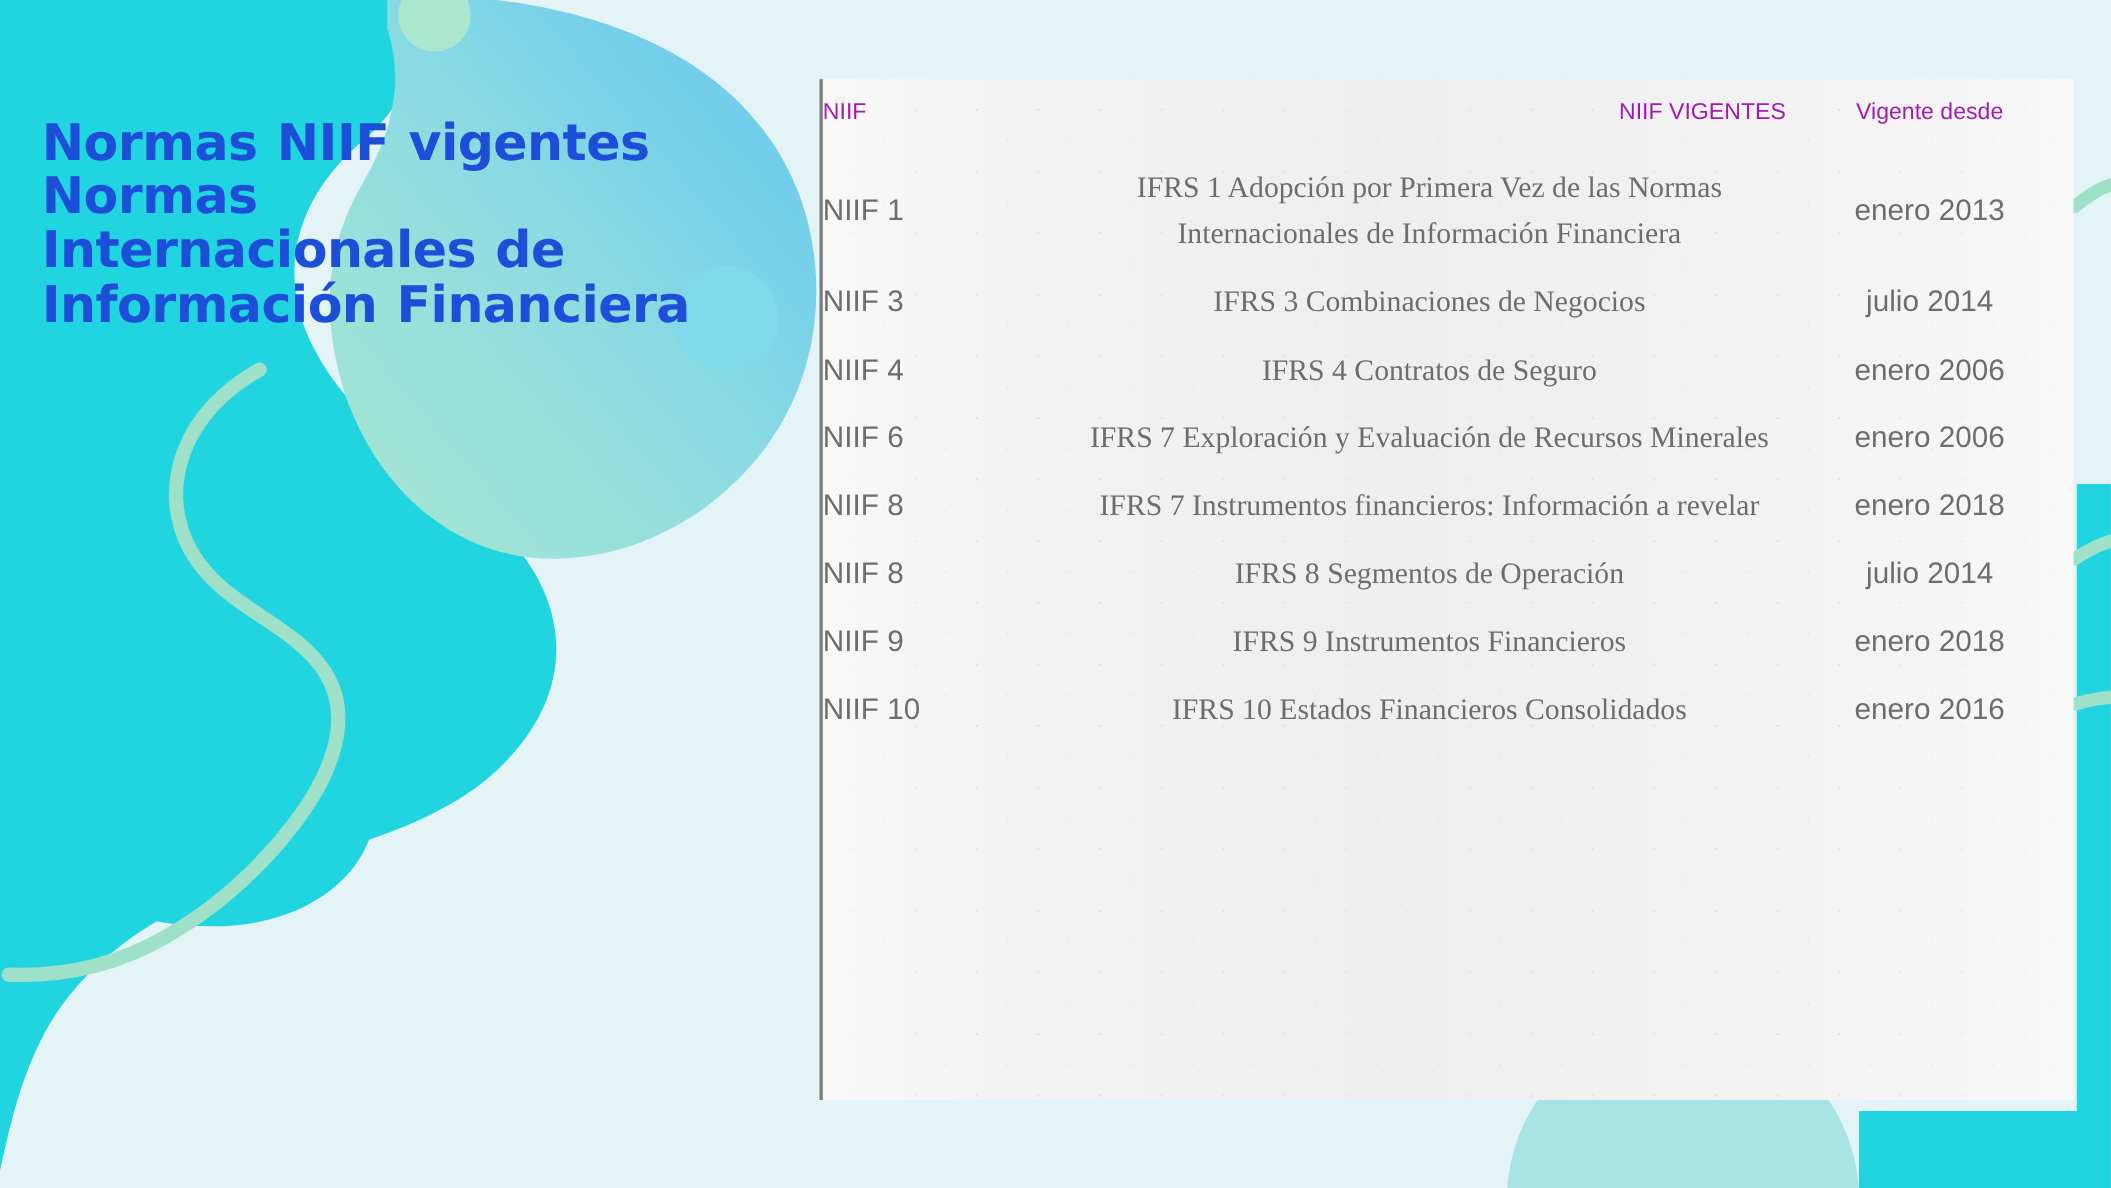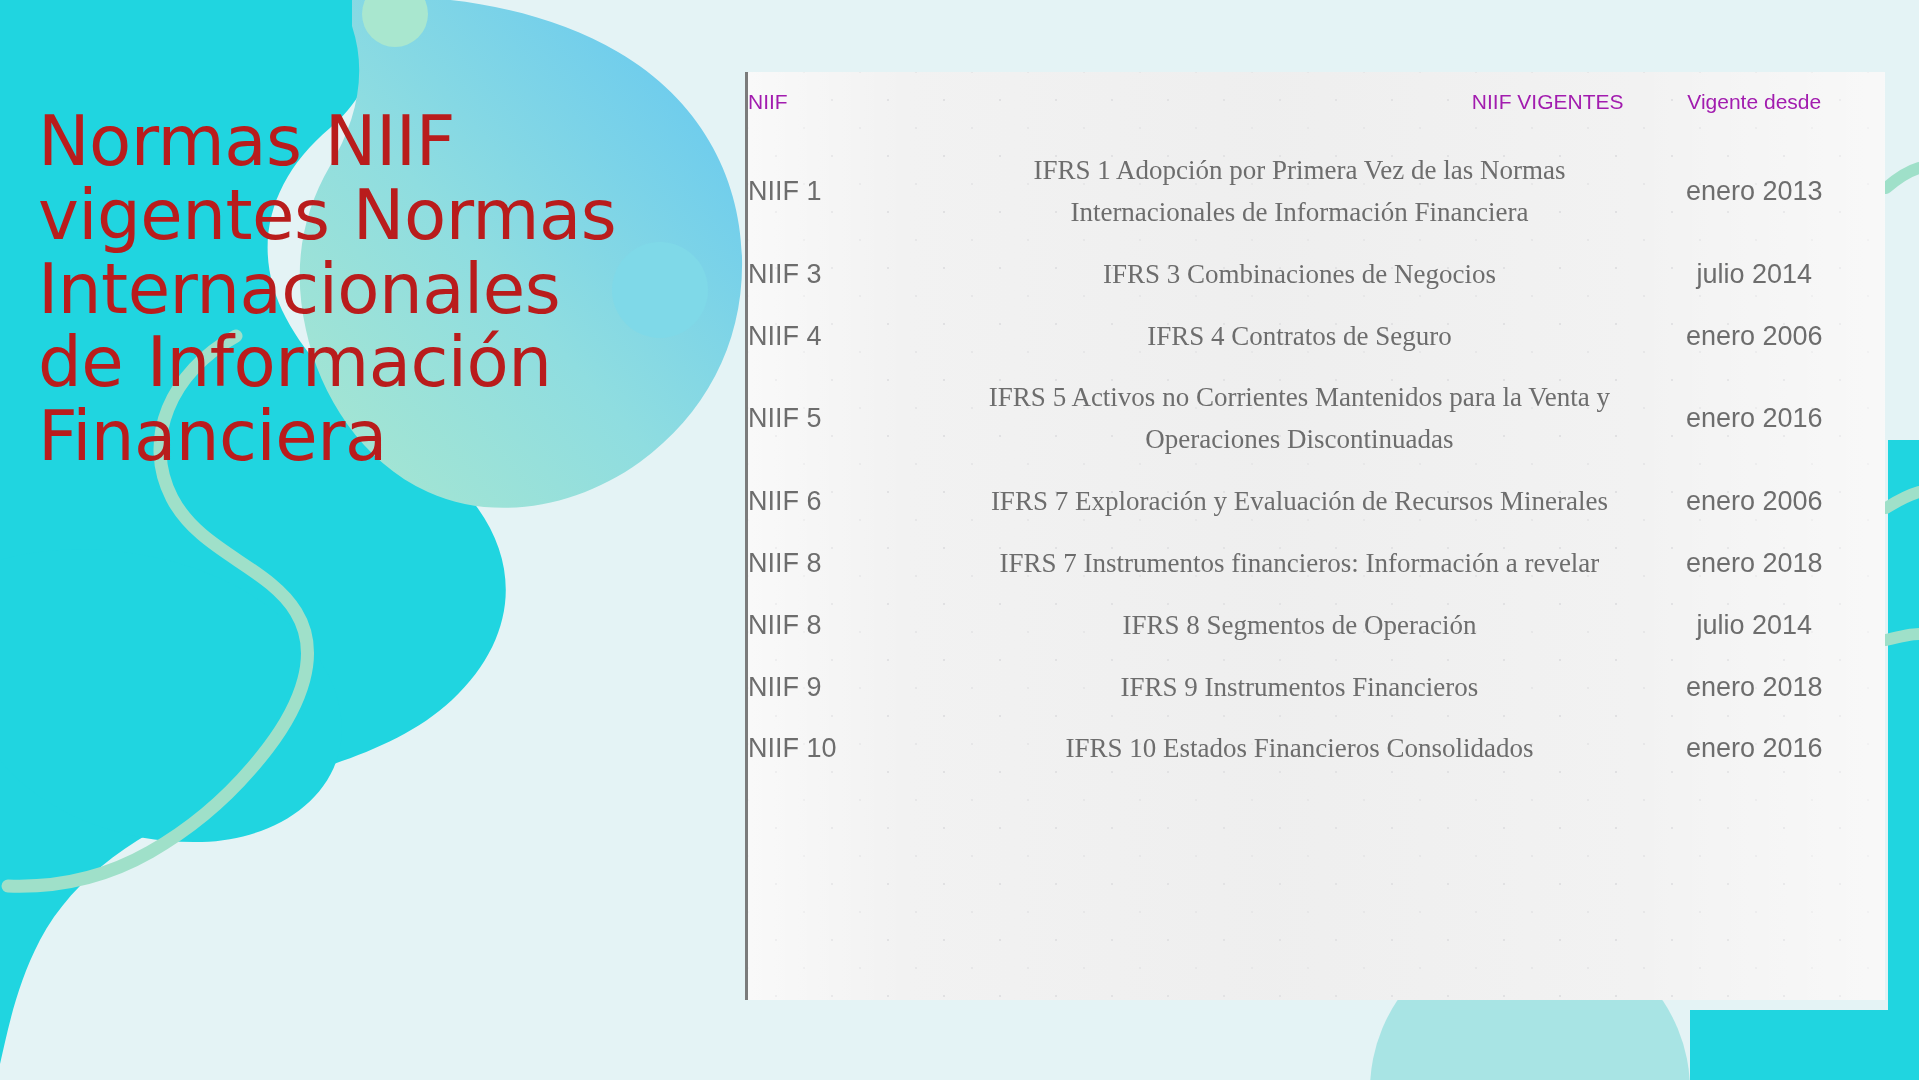--- a/index.html
+++ b/index.html
@@ -13,25 +13,25 @@
   
   #decor{position:absolute;inset:0;width:1919px;height:1080px;pointer-events:none;}
 
   
   #title-block{
     position:absolute;left:38px;top:105px;width:590px;
     z-index:5;
   }
   #title-text{
     font-family:"DejaVu Sans", sans-serif;
-    font-weight:normal;
-    font-size:69px;
+    font-weight:bold;
+    font-size:46px;
     line-height:1.07;
     letter-spacing:-0.5px;
-    color:#b91c1c;
+    color:#1d4ed8;
     margin:0;
     word-spacing:2px;
   }
 
   
   #table-panel{
     position:absolute;
     left:745px;top:72px;
     width:1140px;height:928px;
     background:#f2f2f2;
@@ -185,25 +185,20 @@
           <td class="code green">NIIF 3</td>
           <td class="desc">IFRS 3 Combinaciones de Negocios</td>
           <td class="date">julio 2014</td>
         </tr>
         <tr>
           <td class="code green">NIIF 4</td>
           <td class="desc">IFRS 4 Contratos de Seguro</td>
           <td class="date">enero 2006</td>
         </tr>
         <tr>
-          <td class="code">NIIF 5</td>
-          <td class="desc">IFRS 5 Activos no Corrientes Mantenidos para la Venta y Operaciones Discontinuadas</td>
-          <td class="date">enero 2016</td>
-        </tr>
-        <tr>
           <td class="code">NIIF 6</td>
           <td class="desc">IFRS 7 Exploración y Evaluación de Recursos Minerales</td>
           <td class="date">enero 2006</td>
         </tr>
         <tr>
           <td class="code">NIIF 8</td>
           <td class="desc">IFRS 7 Instrumentos financieros: Información a revelar</td>
           <td class="date">enero 2018</td>
         </tr>
         <tr>

